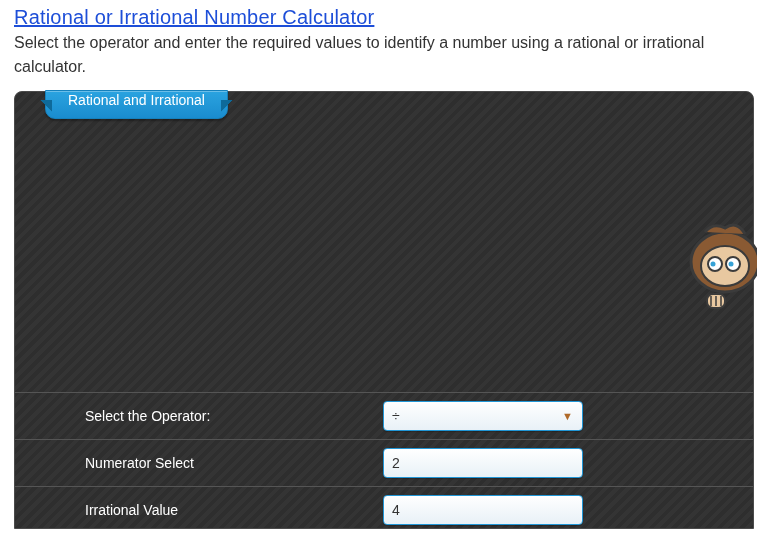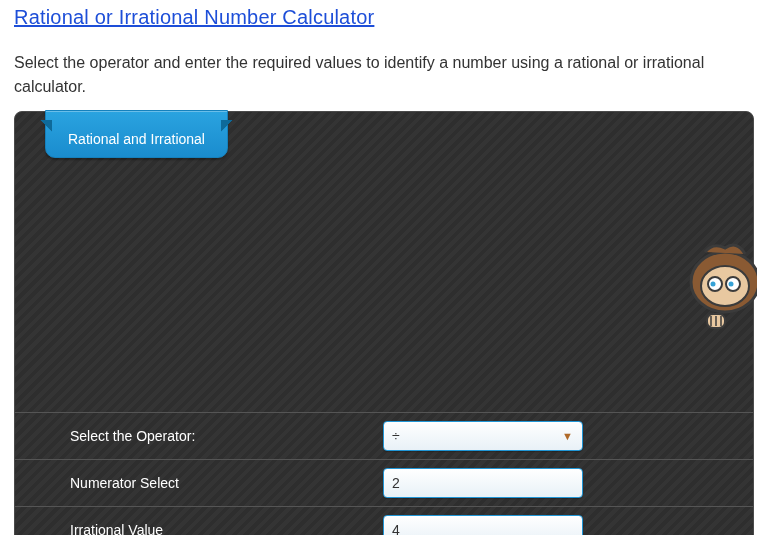--- a/index.html
+++ b/index.html
@@ -20,42 +20,42 @@
     color:#1d4ed8;
     font-size:20px;
     text-decoration:underline;
     font-weight:400;
     letter-spacing:0.2px;
   }
   .subheading {
     color:#333;
     font-size:16px;
     line-height:1.5;
-    margin-top:22px;
+    margin-top:2px;
     margin-bottom:12px;
   }
   .calc-panel {
     position:relative;
     margin-top:4px;
     border-radius:8px 8px 0 0;
     background:#333;
     background-image: repeating-linear-gradient(135deg, #343434 0px, #343434 4px, #2e2e2e 4px, #2e2e2e 8px);
     border:1px solid #4a4a4a;
     overflow:visible;
     height:438px;
   }
   .tab {
     position:absolute;
     top:-2px;
     left:30px;
     background: linear-gradient(#2aa3e0, #1a8cce);
     color:#fff;
     font-size:14px;
     font-weight:500;
-    padding:20px 22px 10px 22px;
+    padding:1px 22px 10px 22px;
     border-radius:0 0 10px 10px;
     border:1px solid #1581bd;
     box-shadow: inset 0 1px 0 rgba(255,255,255,0.3), 0 2px 2px rgba(0,0,0,0.3);
   }
   .tab::before, .tab::after {
     content:"";
     position:absolute;
     bottom:0;
     width:0; height:0;
   }
@@ -76,21 +76,21 @@
     align-items:center;
     border-bottom:1px solid #555;
     padding:8px 0;
     min-height:42px;
   }
   .row:last-child { border-bottom:none; }
   .row-label {
     color:#fff;
     font-size:14px;
     width:350px;
-    padding-left:55px;
+    padding-left:70px;
   }
   .row-control {
     padding-left:18px;
   }
   .sel, .inp {
     width:200px;
     height:30px;
     border:1px solid #2096d6;
     border-radius:4px;
     background: linear-gradient(#ffffff, #e8f1f7);

